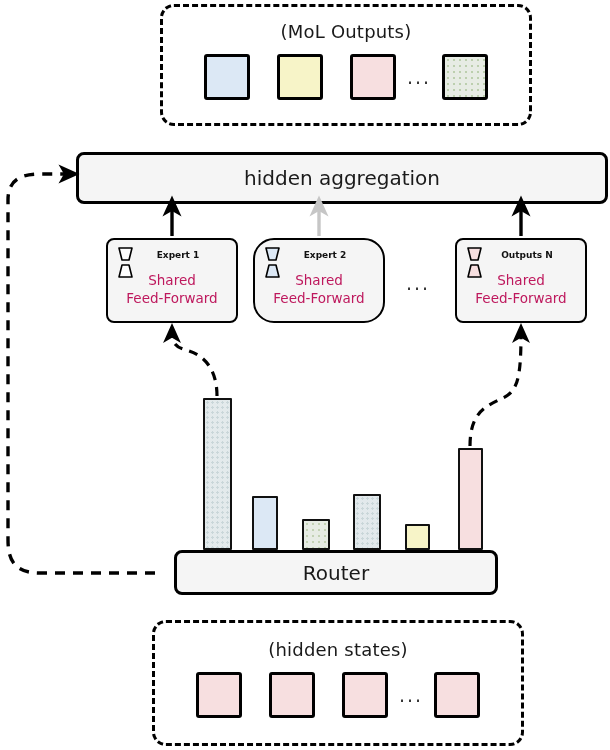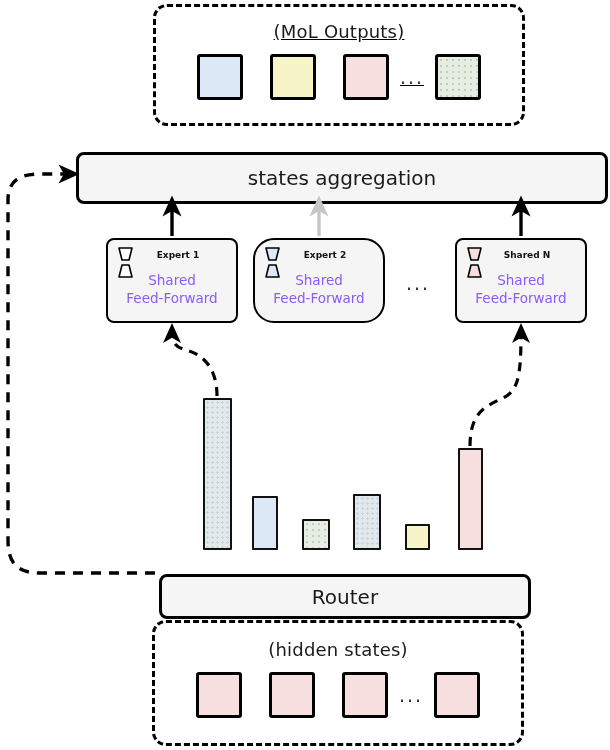--- a/index.html
+++ b/index.html
@@ -94,56 +94,56 @@
     font-weight: bold;
     color: #111111;
     padding-left: 12px;
   }
   .expert-sub {
     position: absolute;
     top: 31px; left: 0; right: 0;
     text-align: center;
     font-size: 13.5px;
     line-height: 18px;
-    color: #8b5cf6;
+    color: #be185d;
   }
   .expert-ellipsis {
     position: absolute;
     font-size: 19px;
     letter-spacing: 2px;
     color: #333333;
   }
 
   
   .bar {
     position: absolute;
     border: 2.5px solid #111111;
     border-radius: 1px;
   }
 </style>
 </head>
 <body>
 
 <div id="root">
 
-  <div class="dashed-group abs" style="left:153px; top:4px; width:372px; height:122px;text-decoration:underline;">
+  <div class="dashed-group abs" style="left:160px; top:4px; width:372px; height:122px;">
     <div class="group-title" style="margin-top:14px;">(MoL Outputs)</div>
     <div class="token-row" style="margin-top:12px;">
       <div class="token" style="background:#dce8f5;"></div>
       <div class="token-gap"></div>
       <div class="token" style="background:#f7f4c8;"></div>
       <div class="token-gap"></div>
       <div class="token" style="background:#f7dfe0;"></div>
       <div class="ellipsis-h">...</div>
       <div class="token" style="background:#e7ece4; background-image:radial-gradient(#bccfae 1px, transparent 1.1px); background-size:6px 6px;"></div>
     </div>
   </div>
 
   <div class="solid-box abs" style="left:76px; top:152px; width:532px; height:52px;">
-    <span class="solid-box-label">states aggregation</span>
+    <span class="solid-box-label">hidden aggregation</span>
   </div>
 
   <div class="expert-box" style="left:106px; top:238px;">
     <svg class="expert-icon" viewBox="0 0 19 32">
       <path d="M3 1 L16 1 L13 13 L6 13 Z" fill="#ffffff" stroke="#000" stroke-width="1.6" stroke-linejoin="round"></path>
       <path d="M6 18 L13 18 L16 30 L3 30 Z" fill="#ffffff" stroke="#000" stroke-width="1.6" stroke-linejoin="round"></path>
     </svg>
     <div class="expert-name">Expert 1</div>
     <div class="expert-sub">
       <div>Shared</div>
@@ -163,37 +163,37 @@
     </div>
   </div>
 
   <div class="expert-ellipsis" style="left:406px; top:272px;">...</div>
 
   <div class="expert-box" style="left:455px; top:238px;">
     <svg class="expert-icon" viewBox="0 0 19 32">
       <path d="M3 1 L16 1 L13 13 L6 13 Z" fill="#f7dfe0" stroke="#000" stroke-width="1.6" stroke-linejoin="round"></path>
       <path d="M6 18 L13 18 L16 30 L3 30 Z" fill="#f7dfe0" stroke="#000" stroke-width="1.6" stroke-linejoin="round"></path>
     </svg>
-    <div class="expert-name">Shared N</div>
+    <div class="expert-name">Outputs N</div>
     <div class="expert-sub">
       <div>Shared</div>
       <div>Feed-Forward</div>
     </div>
   </div>
 
   <div>
     <div class="bar" style="left:203px; width:29px; top:398px;  height:152px; background:#e3eaec; background-image:radial-gradient(#c9d6d9 1px, transparent 1.1px); background-size:5px 5px;"></div>
     <div class="bar" style="left:252px; width:26px; top:496px;  height:54px;  background:#dce8f5;"></div>
     <div class="bar" style="left:302px; width:28px; top:519px;  height:31px;  background:#e7ece4; background-image:radial-gradient(#c3d2b4 1px, transparent 1.1px); background-size:6px 6px;"></div>
     <div class="bar" style="left:353px; width:28px; top:494px;  height:56px;  background:#e2e9ec; background-image:radial-gradient(#c9d6d9 1px, transparent 1.1px); background-size:5px 5px;"></div>
     <div class="bar" style="left:405px; width:25px; top:524px;  height:26px;  background:#f7f4c8;"></div>
     <div class="bar" style="left:458px; width:25px; top:448px;  height:102px; background:#f7dfe0;"></div>
   </div>
 
-  <div class="solid-box abs" style="left:159px; top:550px; width:372px; height:45px;margin-top:24px;">
+  <div class="solid-box abs" style="left:174px; top:550px; width:324px; height:45px;">
     <span class="solid-box-label">Router</span>
   </div>
 
   <div class="dashed-group abs" style="left:152px; top:620px; width:372px; height:126px;">
     <div class="group-title" style="margin-top:16px;text-align:center;">(hidden states)</div>
     <div class="token-row" style="margin-top:12px;">
       <div class="token" style="background:#f7dfe0;"></div>
       <div class="token-gap"></div>
       <div class="token" style="background:#f7dfe0;"></div>
       <div class="token-gap"></div>

